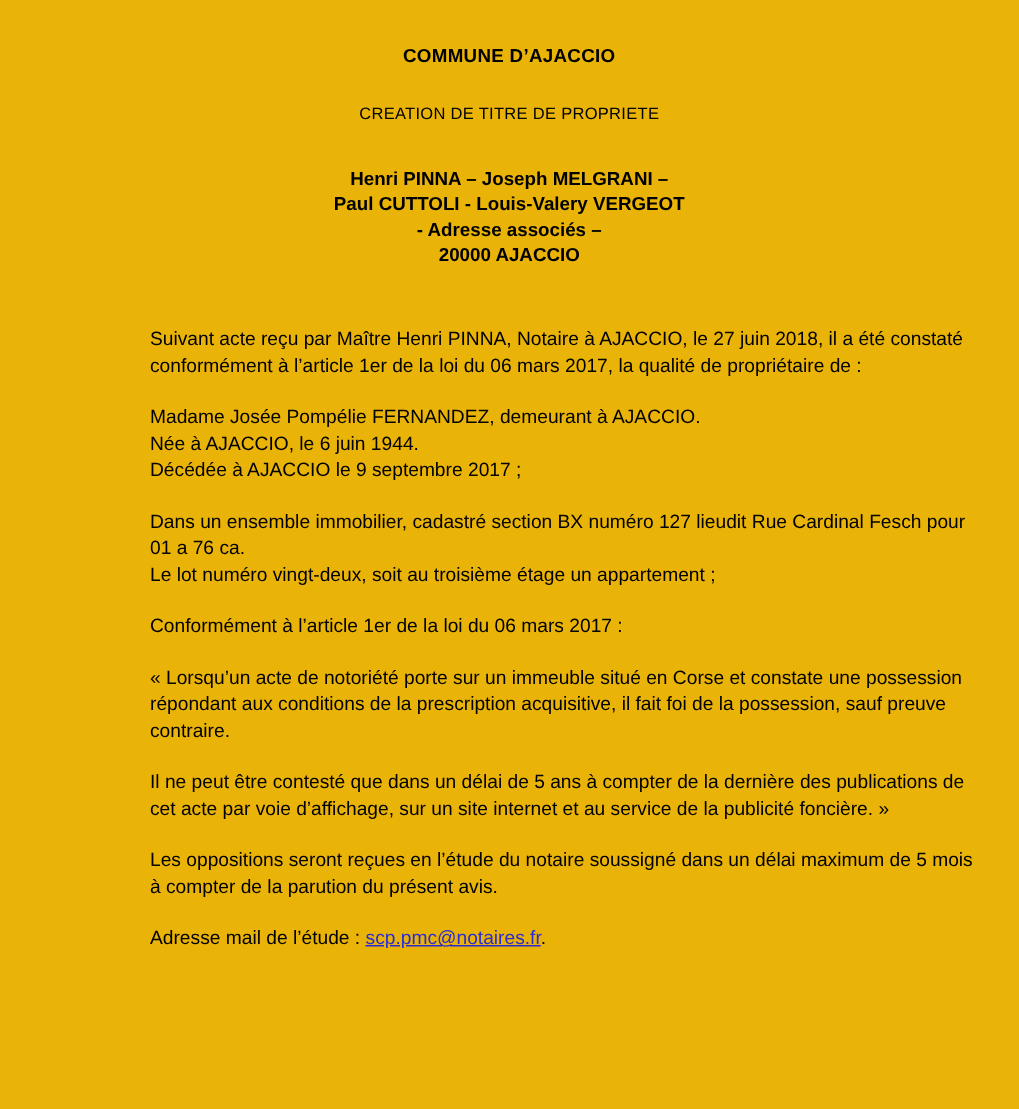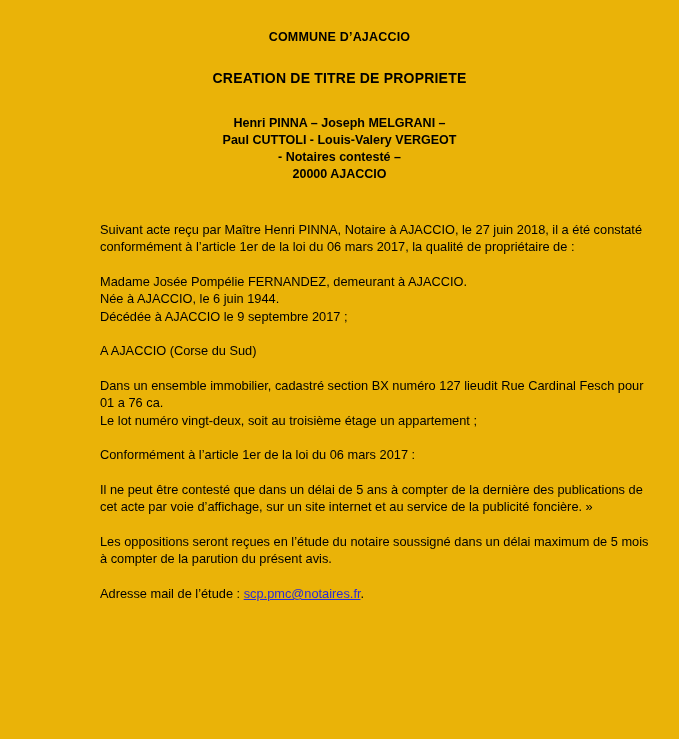--- a/index.html
+++ b/index.html
@@ -30,22 +30,22 @@
     text-align: center;
   }
   .doc-title {
     font-size: 12.5px;
     font-weight: bold;
     letter-spacing: 0.2px;
     margin: 0;
     line-height: 1.2;
   }
   .doc-subtitle {
-    font-size: 14px;
-    font-weight: bold;
+    font-size: 11px;
+    font-weight: normal;
     letter-spacing: 0.2px;
     margin: 25px 0 0 0;
     line-height: 1.2;
     text-align: center;
   }
   .notaries {
     margin: 28px 0 0 0;
     font-size: 12.5px;
     font-weight: bold;
     line-height: 17px;
@@ -81,47 +81,47 @@
 <div class="page">
 
   <div class="headings">
     <h1 class="doc-title">COMMUNE D’AJACCIO</h1>
 
     <h2 class="doc-subtitle">CREATION DE TITRE DE PROPRIETE</h2>
 
     <div class="notaries">
       <div>Henri PINNA – Joseph MELGRANI –</div>
       <div>Paul CUTTOLI - Louis-Valery VERGEOT</div>
-      <div>- Notaires contesté –</div>
+      <div>- Adresse associés –</div>
       <div>20000 AJACCIO</div>
     </div>
   </div>
 
   <div class="spacer-first"></div>
 
   <div class="body-area">
 
     <p class="para">Suivant acte reçu par Maître Henri PINNA, Notaire à AJACCIO, le 27 juin 2018, il a été constaté conformément à l’article 1er de la loi du 06 mars 2017, la qualité de propriétaire de :</p>
 
     <p class="para">
       <span>Madame Josée Pompélie FERNANDEZ, demeurant à AJACCIO.</span><br>
       <span>Née à AJACCIO, le 6 juin 1944.</span><br>
       <span>Décédée à AJACCIO le 9 septembre 2017 ;</span>
     </p>
 
 
-    <p class="para">A AJACCIO (Corse du Sud)</p>
 
     <p class="para">
       <span>Dans un ensemble immobilier, cadastré section BX numéro 127 lieudit Rue Cardinal Fesch pour 01 a 76 ca.</span><br>
       <span>Le lot numéro vingt-deux, soit au troisième étage un appartement ;</span>
     </p>
 
     <p class="para">Conformément à l’article 1er de la loi du 06 mars 2017 :</p>
 
+    <p class="para">« Lorsqu’un acte de notoriété porte sur un immeuble situé en Corse et constate une possession répondant aux conditions de la prescription acquisitive, il fait foi de la possession, sauf preuve contraire.</p>
 
     <p class="para">Il ne peut être contesté que dans un délai de 5 ans à compter de la dernière des publications de cet acte par voie d’affichage, sur un site internet et au service de la publicité foncière. »</p>
 
     <p class="para">Les oppositions seront reçues en l’étude du notaire soussigné dans un délai maximum de 5 mois à compter de la parution du présent avis.</p>
 
     <p class="para">
       <span>Adresse mail de l’étude : </span><a class="mail-link" href="#" style="color: rgb(43, 43, 214);">scp.pmc@notaires.fr</a><span>.</span>
     </p>
 
   </div>

